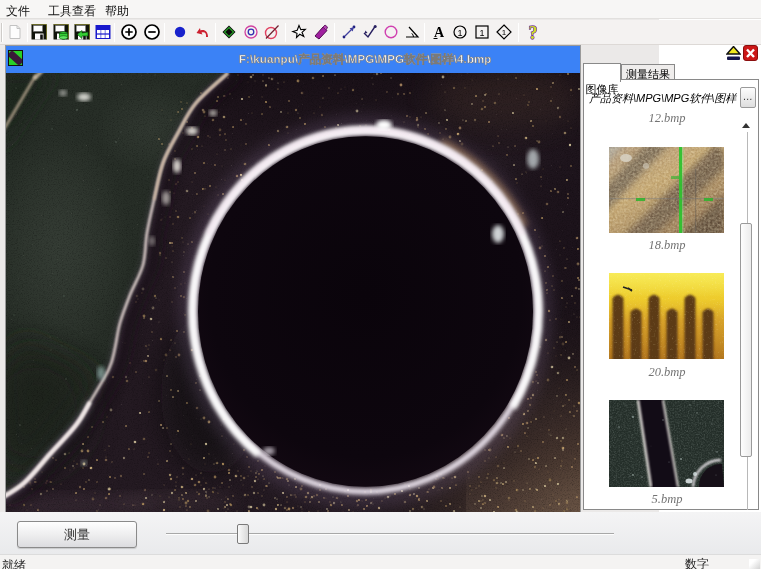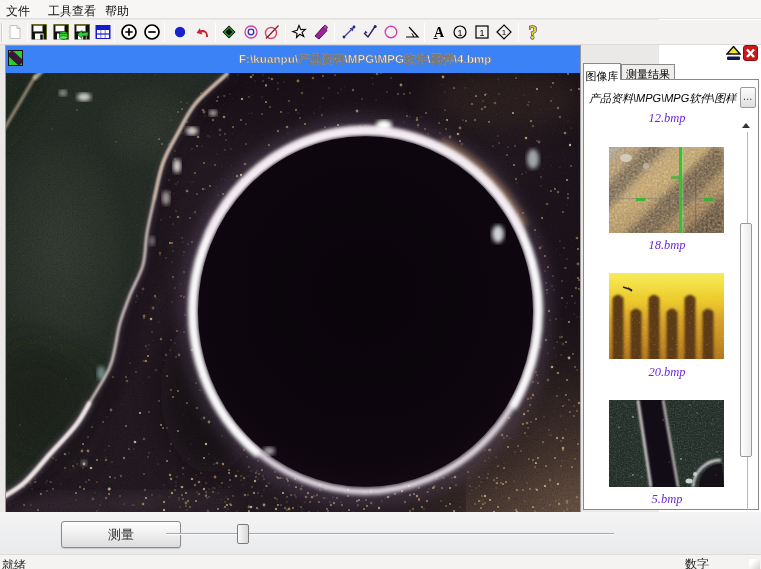--- a/index.html
+++ b/index.html
@@ -12,33 +12,33 @@
 #imgwin{position:absolute;left:5px;top:45px;width:576px;height:467px;border:1px solid #9a9a9a;background:#f1f0ef;}
 #imgtitle{position:absolute;left:0;top:0;width:574px;height:27px;background:#3b82f6;}
 #greenicon{position:absolute;left:2px;top:4px;width:15px;height:16px;background:#28d028;border:1px solid #111;overflow:hidden;}
 #greenicon:before{content:"";position:absolute;left:2.5px;top:-1px;width:7px;height:16px;background:#3a1838;transform:rotate(-48deg);border-radius:3px;}
 #titletext{position:absolute;left:233px;top:6px;font-size:11.5px;font-weight:bold;color:#ffffff;-webkit-text-stroke:0.65px #7a7a7a;white-space:nowrap;letter-spacing:0.1px;}
 #photo{position:absolute;left:0;top:27px;}
 #panel{position:absolute;left:582px;top:45px;width:179px;height:470px;}
 #eject{position:absolute;left:144px;top:1px;width:15px;height:15px;}
 #closebtn{position:absolute;left:161px;top:0px;width:15px;height:16px;}
 .tab{position:absolute;font-size:11px;color:#000;text-align:center;}
-#tab1{left:1px;top:18px;width:38px;height:17px;background:#fff;border:1px solid #898989;border-bottom:none;padding-top:5px;z-index:3;}
+#tab1{left:1px;top:18px;width:38px;height:17px;background:#fff;border:1px solid #898989;border-bottom:none;padding-top:18px;z-index:3;}
 #tab2{left:39px;top:19px;width:54px;height:16px;background:#efedec;border:1px solid #898989;border-bottom:none;padding-top:2px;}
 #listbox{position:absolute;left:1px;top:34px;width:176px;height:431px;background:#fff;border:1px solid #898989;font-style:italic;}
 #pathrow{position:absolute;left:5px;top:11px;width:168px;height:22px;font-size:11px;color:#000;white-space:nowrap;}
 #dots{position:absolute;left:156px;top:7px;width:16px;height:21px;background:linear-gradient(#fdfdfd,#dedede);border:1px solid #9a9a9a;border-radius:2px;font-size:10px;text-align:center;color:#333;line-height:18px;}
-.cap{position:absolute;width:160px;text-align:center;font-family:"Liberation Serif",serif;font-size:12.5px;color:#6d28d9;}
+.cap{position:absolute;width:160px;text-align:center;font-family:"Liberation Serif",serif;font-size:12.5px;color:#737373;}
 .thumb{position:absolute;left:25px;width:115px;}
 #sb{position:absolute;left:155px;top:40px;width:14px;height:425px;}
 #sbup{position:absolute;left:3px;top:3px;width:0;height:0;border-left:4.5px solid transparent;border-right:4.5px solid transparent;border-bottom:5.5px solid #333;}
 #sbtrack{position:absolute;left:8px;top:12px;width:1px;height:378px;background:#b8b8b8;}
 #sbthumb{position:absolute;left:1px;top:103px;width:12px;height:234px;background:linear-gradient(90deg,#fdfdfd,#ececec);border:1px solid #9a9a9a;border-radius:2px;}
 #bottombar{position:absolute;left:0;top:512px;width:761px;height:42px;background:linear-gradient(#f4f4f5,#e9eaec);}
-#measurebtn{position:absolute;left:17px;top:9px;width:120px;height:27px;background:linear-gradient(#fefefe,#f0f0f1 45%,#dcdcdf);border:1px solid #8a8a8a;border-radius:3px;font-size:13px;color:#333;text-align:center;line-height:25px;box-shadow:0 1px 1px rgba(0,0,0,0.15);margin-left:44px;}
+#measurebtn{position:absolute;left:17px;top:9px;width:120px;height:27px;background:linear-gradient(#fefefe,#f0f0f1 45%,#dcdcdf);border:1px solid #8a8a8a;border-radius:3px;font-size:13px;color:#333;text-align:center;line-height:25px;box-shadow:0 1px 1px rgba(0,0,0,0.15);}
 #slidertrack{position:absolute;left:166px;top:21px;width:448px;height:2px;background:#a8a8a8;border-bottom:1px solid #fdfdfd;}
 #sliderthumb{position:absolute;left:237px;top:12px;width:12px;height:20px;background:linear-gradient(90deg,#fafafa,#d8d8d8);border:1px solid #7a7a7a;border-radius:2px;}
 #statusbar{position:absolute;left:0;top:554px;width:761px;height:15px;background:#f4f3f2;border-top:1px solid #dcdcdc;font-size:12px;color:#222;}
 #grip{position:absolute;right:1px;top:4px;width:11px;height:11px;background:linear-gradient(135deg,#fff 30%,#d0d0d0);}
 </style></head>
 <body>
 <div id="app">
 <div id="menubar">
       <span style="left:6px">文件</span>
       <span style="left:48px">工具</span>

